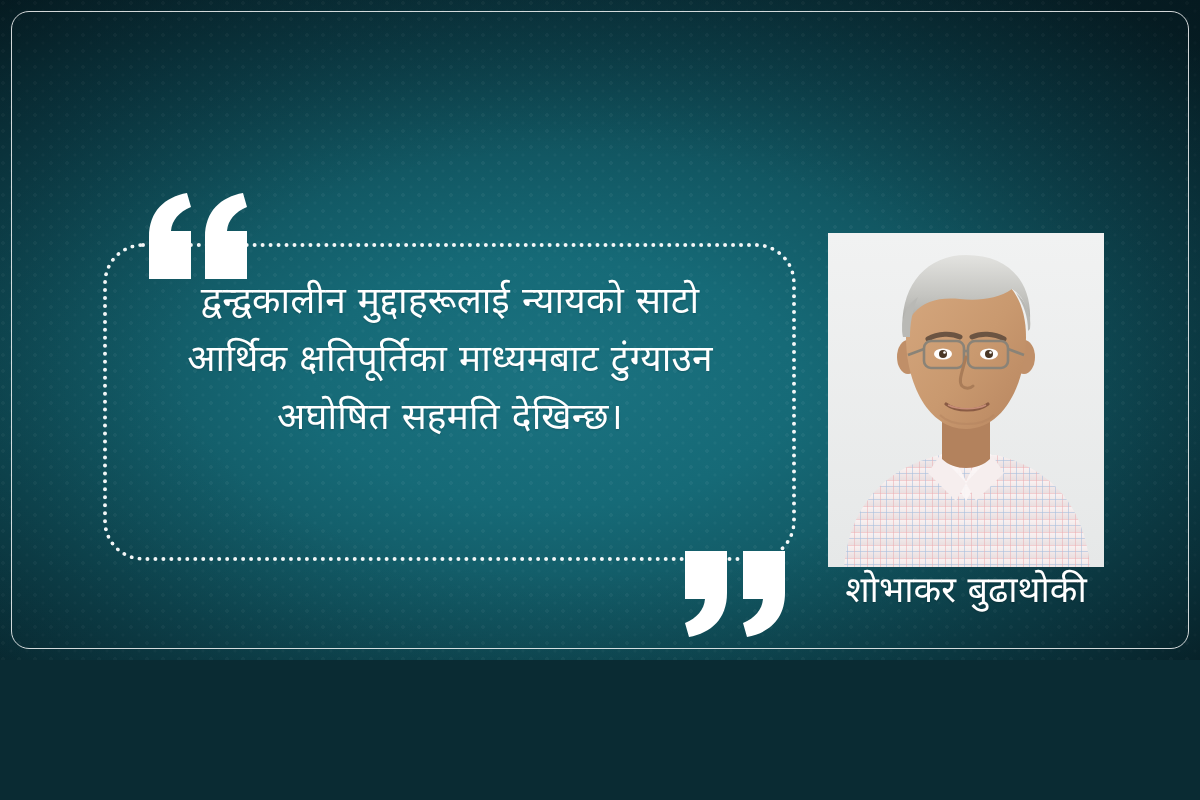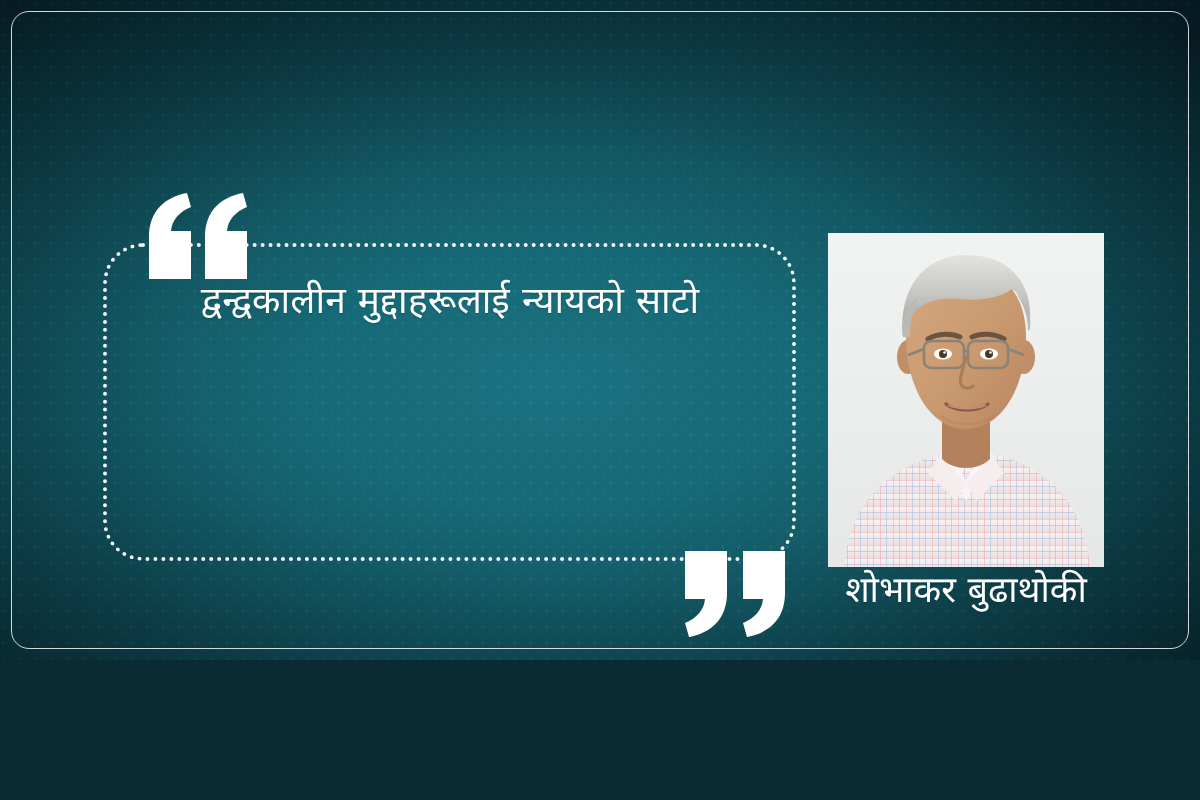--- a/index.html
+++ b/index.html
@@ -151,20 +151,22 @@
     <svg viewBox="0 0 108 86" xmlns="http://www.w3.org/2000/svg" aria-hidden="true">
       <path fill="#ffffff" d="M6 86 V44 C6 18 22 4 44 0 L48 14 C36 19 29 27 28 38 L48 38 V86 Z"></path>
       <path fill="#ffffff" d="M62 86 V44 C62 18 78 4 100 0 L104 14 C92 19 85 27 84 38 L104 38 V86 Z"></path>
     </svg>
   </div>
 
   <div id="quote-box"></div>
 
   <div id="quote-text">
     <span class="ln">द्वन्द्वकालीन मुद्दाहरूलाई न्यायको साटो</span>
+    <span class="ln">आर्थिक क्षतिपूर्तिका माध्यमबाट टुंग्याउन</span>
+    <span class="ln">अघोषित सहमति देखिन्छ।</span>
   </div>
 
   <div class="qmark" id="qclose">
     <svg viewBox="0 0 108 86" xmlns="http://www.w3.org/2000/svg" aria-hidden="true">
       <path fill="#ffffff" d="M46 0 V42 C46 68 30 82 8 86 L4 72 C16 67 23 59 24 48 L4 48 V0 Z"></path>
       <path fill="#ffffff" d="M104 0 V42 C104 68 88 82 66 86 L62 72 C74 67 81 59 82 48 L62 48 V0 Z"></path>
     </svg>
   </div>
 
   <div id="portrait">

